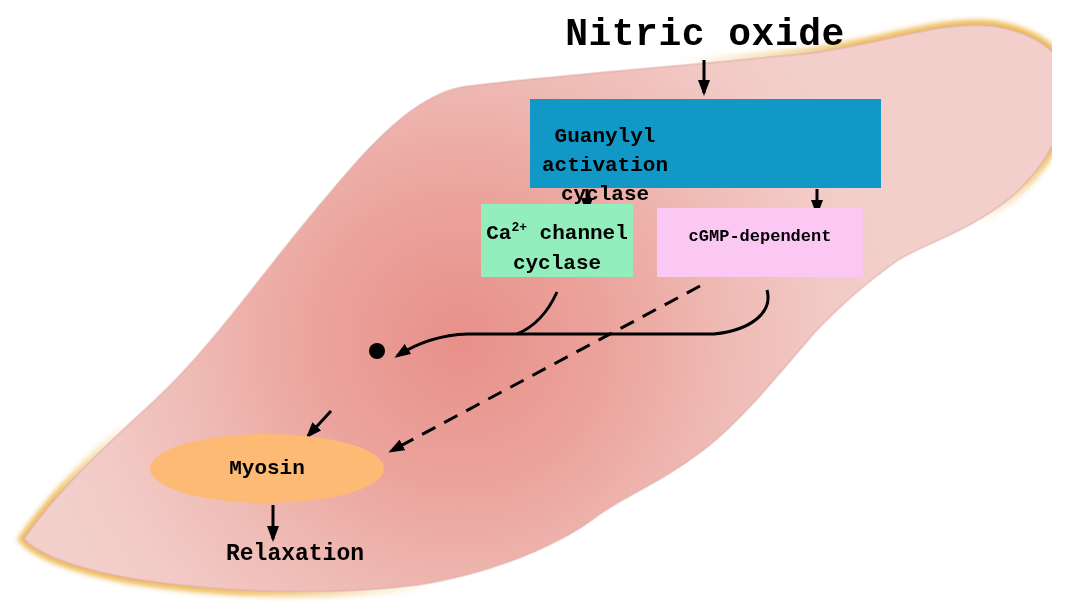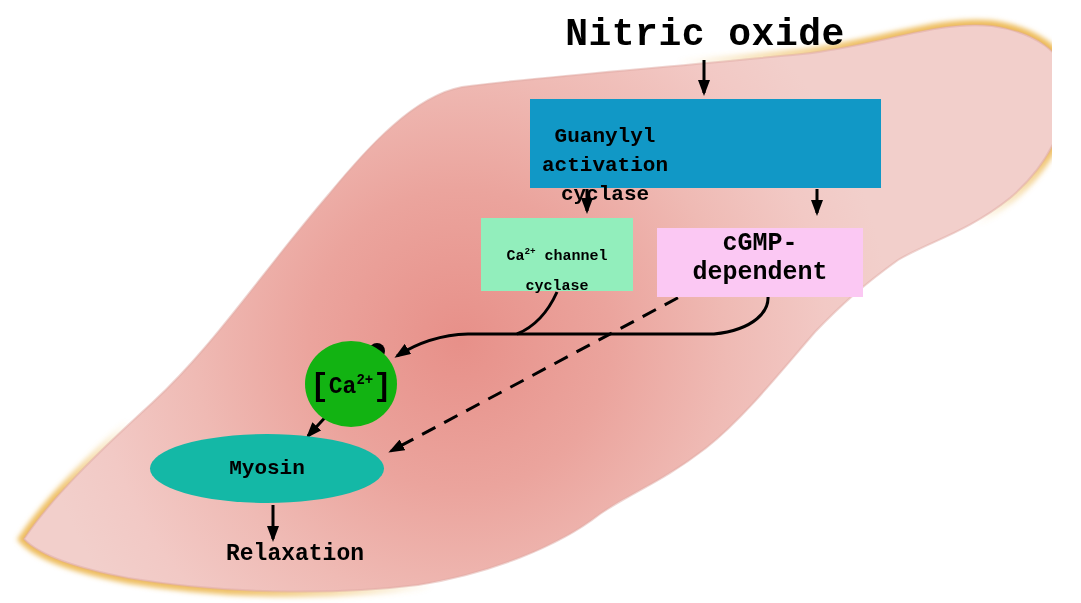--- a/index.html
+++ b/index.html
@@ -25,28 +25,28 @@
   #hyper-box {
     left: 530px; top: 99px; width: 351px; height: 89px;
     background: #1198c6;
     display: flex; justify-content: space-between;
     padding: 0; box-sizing: border-box;
     font-size: 21px; line-height: 29px;
   }
   #hyper-box .col-left  { width: 205px; margin-left: 8px;  padding-top: 5px; }
   #hyper-box .col-right { width: 150px; margin-right: 4px; padding-top: 23px; }
   #ca-channel-box {
-    left: 481px; top: 218px; width: 152px; height: 73px;
+    left: 481px; top: 204px; width: 152px; height: 73px;
     background: #92eebc;
-    font-size: 15px; line-height: 30px; padding-top: 24px; box-sizing: border-box;
+    font-size: 21px; line-height: 30px; padding-top: 15px; box-sizing: border-box;
   }
   #cgmp-box {
-    left: 657px; top: 228px; width: 206px; height: 69px;
+    left: 657px; top: 208px; width: 206px; height: 69px;
     background: #fbc8f3;
-    font-size: 25px; line-height: 29px; padding-top: 1px; box-sizing: border-box;
+    font-size: 17px; line-height: 29px; padding-top: 14px; box-sizing: border-box;
   }
   #ca-level-node {
     left: 305px; top: 341px; width: 92px; height: 86px;
     background: #12b312; border-radius: 50%;
     display: flex; align-items: center; justify-content: center;
     font-size: 23px;
   }
   #ca-level-node .br { font-size: 31px; line-height: 1; position: relative; top: 2px; }
   #ca-level-node sup { font-size: 14px; }
   #myosin-ellipse {
@@ -117,23 +117,20 @@
 
   <div class="node" id="ca-channel-box" style="background: rgb(146, 238, 188);">
     <div><span>Ca</span><sup>2+</sup><span> channel</span></div>
     <div>cyclase</div>
   </div>
 
   <div class="node" id="cgmp-box" style="background: rgb(251, 200, 243);">
     <div>cGMP-dependent</div>
   </div>
 
-  <div class="node" id="ca-level-node" style="background: rgb(18, 179, 18);">
-    <span><span class="br">[</span><span>Ca</span><sup>2+</sup><span class="br">]</span></span>
-  </div>
 
-  <div class="node" id="myosin-ellipse" style="background: #14b8a6;">
+  <div class="node" id="myosin-ellipse" style="background: #fdba74;">
     <div>Myosin</div>
   </div>
 
   <div class="node" id="relaxation-label">Relaxation</div>
 
 </div>
 
 </body></html>

